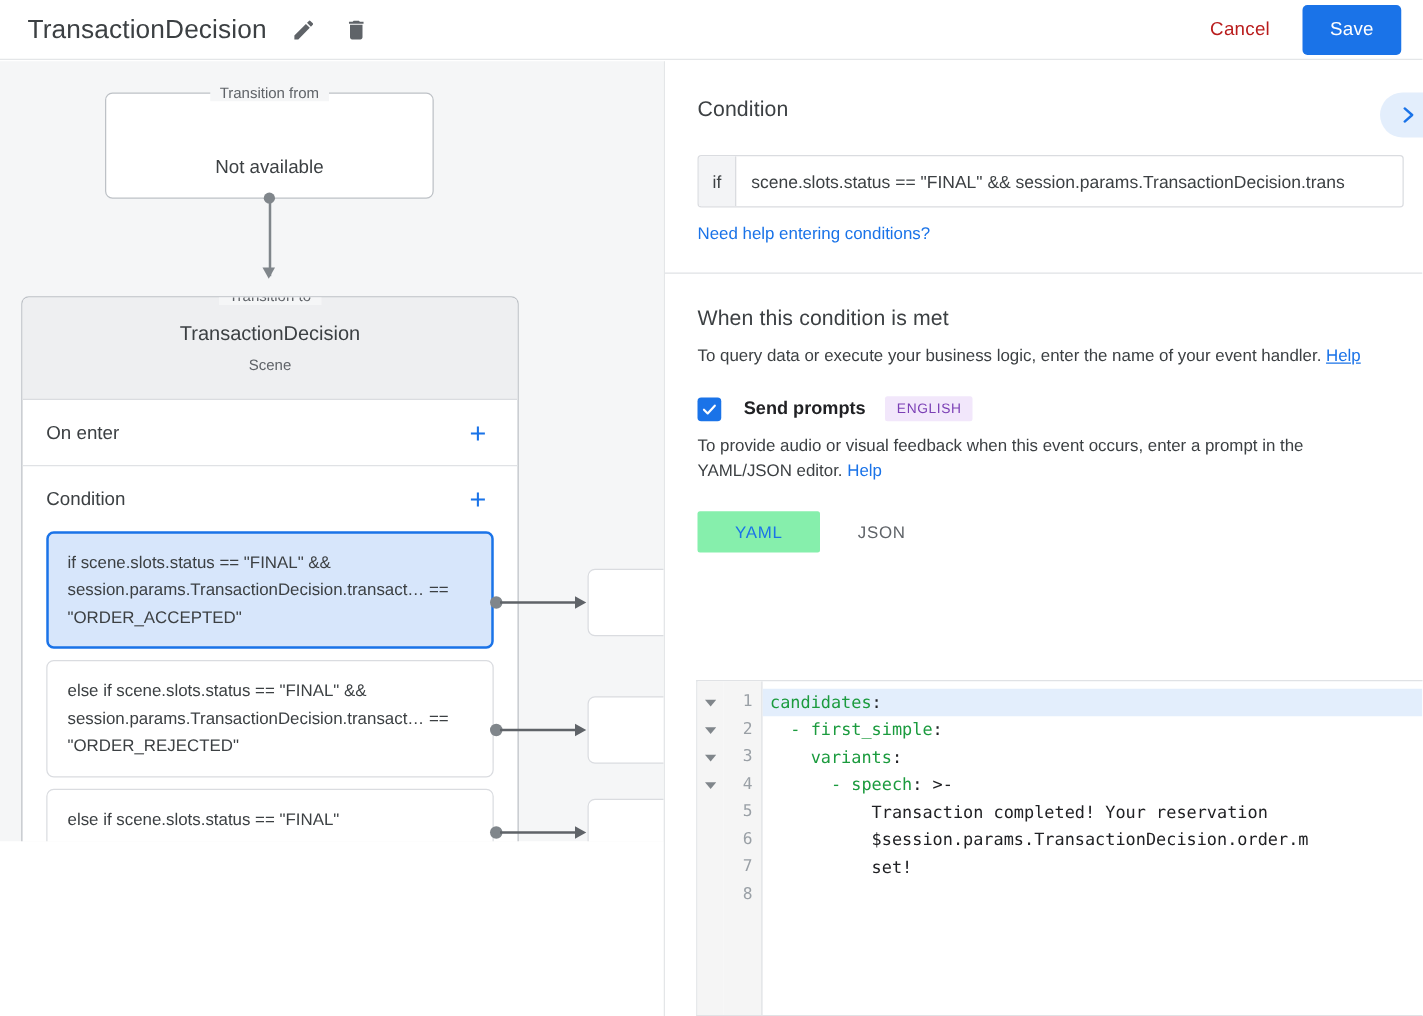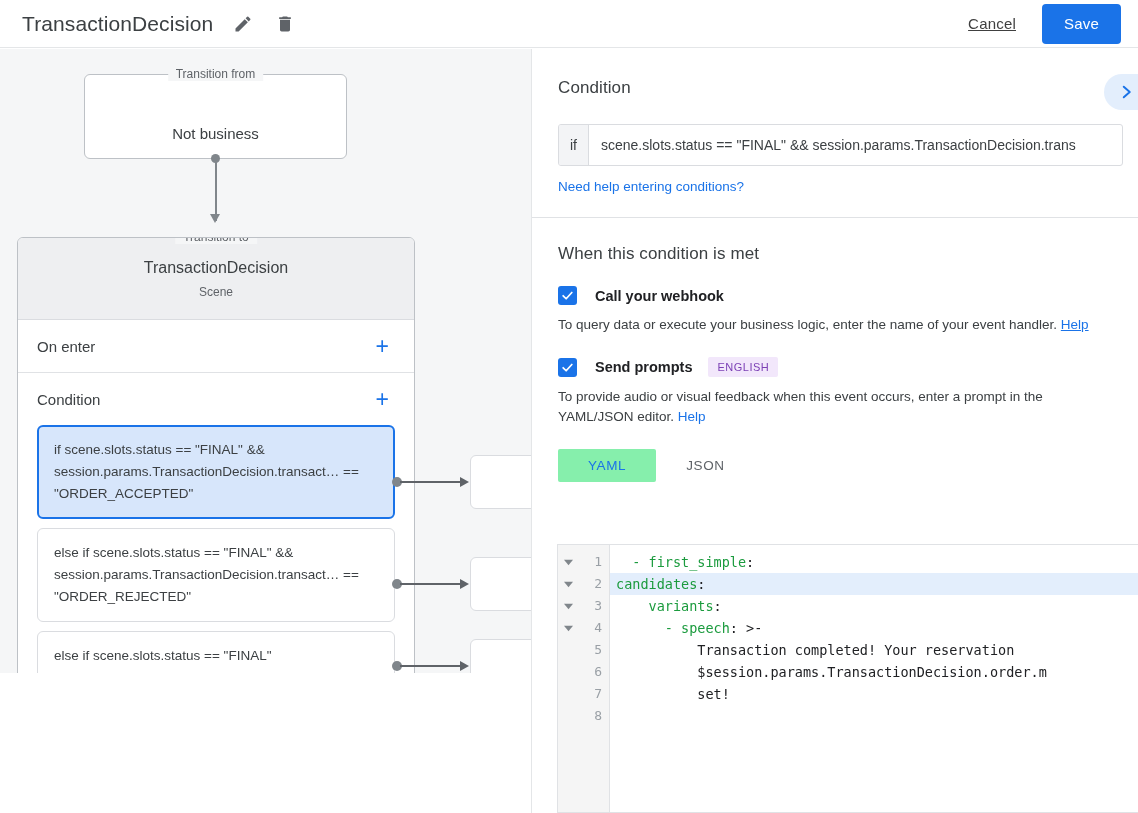--- a/index.html
+++ b/index.html
@@ -23,25 +23,24 @@
     font-size: 21px; color: #3c4043; letter-spacing: .1px;
   }
   .icon-btn {
     width: 24px; height: 24px; margin-left: 18px;
     display: flex; align-items: center; justify-content: center;
     cursor: pointer;
   }
   .icon-btn svg { display: block; }
   .topbar-spacer { flex: 1; }
   .cancel-btn {
-    color: #404040; font-size: 15px; font-weight: 500;
+    color: #b91c1c; font-size: 15px; font-weight: 500;
     background: none; border: none; cursor: pointer;
     padding: 8px 12px; margin-right: 14px;
     letter-spacing: .2px;
-    text-decoration: underline;
   }
   .save-btn {
     background: #1a73e8; color: #ffffff; border: none; border-radius: 4px;
     font-size: 15px; font-weight: 500; letter-spacing: .2px;
     padding: 0 22px; height: 40px; margin-right: 17px; cursor: pointer;
     font-family: "Liberation Sans", sans-serif;
   }
 
   
   .canvas {
@@ -312,21 +311,21 @@
   <div class="topbar-spacer"></div>
 
   <button class="cancel-btn">Cancel</button>
   <button class="save-btn">Save</button>
 </div>
 
 <div class="canvas">
 
   <div class="fieldset-box tf-box">
     <div class="fieldset-legend">Transition from</div>
-    <div class="tf-text">Not business</div>
+    <div class="tf-text">Not available</div>
   </div>
 
   <div class="conn-dot" style="left:211px; top:105px;"></div>
   <div class="vline" style="left:215px; top:110px; height:62px;"></div>
   <div class="vhead" style="left:210px; top:165px;"></div>
 
   <div class="tt-card">
     <div class="fieldset-legend" style="left:50%; top:-8px;">Transition to</div>
 
     <div class="tt-head">
@@ -390,28 +389,20 @@
     </div>
 
     <span class="help-link">Need help entering conditions?</span>
   </div>
 
   <div class="panel-divider"></div>
 
   <div class="panel-sec">
     <div class="sec2-title">When this condition is met</div>
 
-    <div class="check-row">
-      <div class="checkbox">
-        <svg width="13" height="13" viewBox="0 0 24 24" fill="none" stroke="#ffffff" stroke-width="3.2" stroke-linecap="round" stroke-linejoin="round">
-          <polyline points="4,12.5 9.5,18 20,6.5"></polyline>
-        </svg>
-      </div>
-      <span class="check-label">Call your webhook</span>
-    </div>
 
     <div class="help-text">
       <span>To query data or execute your business logic, enter the name of your event handler.</span>
       <a>Help</a>
     </div>
 
 
     <div class="check-row">
       <div class="checkbox">
         <svg width="13" height="13" viewBox="0 0 24 24" fill="none" stroke="#ffffff" stroke-width="3.2" stroke-linecap="round" stroke-linejoin="round">
@@ -469,22 +460,22 @@
     <div class="ln">2</div>
     <div class="ln">3</div>
     <div class="ln">4</div>
     <div class="ln">5</div>
     <div class="ln">6</div>
     <div class="ln">7</div>
     <div class="ln">8</div>
   </div>
 
   <div class="code">
+    <div class="cline hl"><span class="k">candidates</span><span>:</span></div>
     <div class="cline"><span>  </span><span class="k">- first_simple</span><span>:</span></div>
-    <div class="cline hl"><span class="k">candidates</span><span>:</span></div>
     <div class="cline"><span>    </span><span class="k">variants</span><span>:</span></div>
     <div class="cline"><span>      </span><span class="k">- speech</span><span>: &gt;-</span></div>
     <div class="cline"><span>          </span><span>Transaction completed! Your reservation</span></div>
     <div class="cline"><span>          </span><span>$session.params.TransactionDecision.order.m</span></div>
     <div class="cline"><span>          </span><span>set!</span></div>
     <div class="cline"><span></span></div>
   </div>
 </div>
 
 </body></html>

